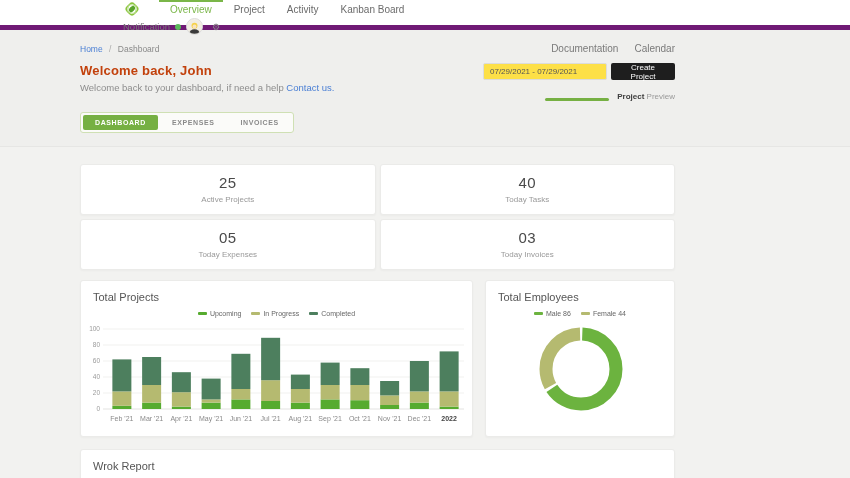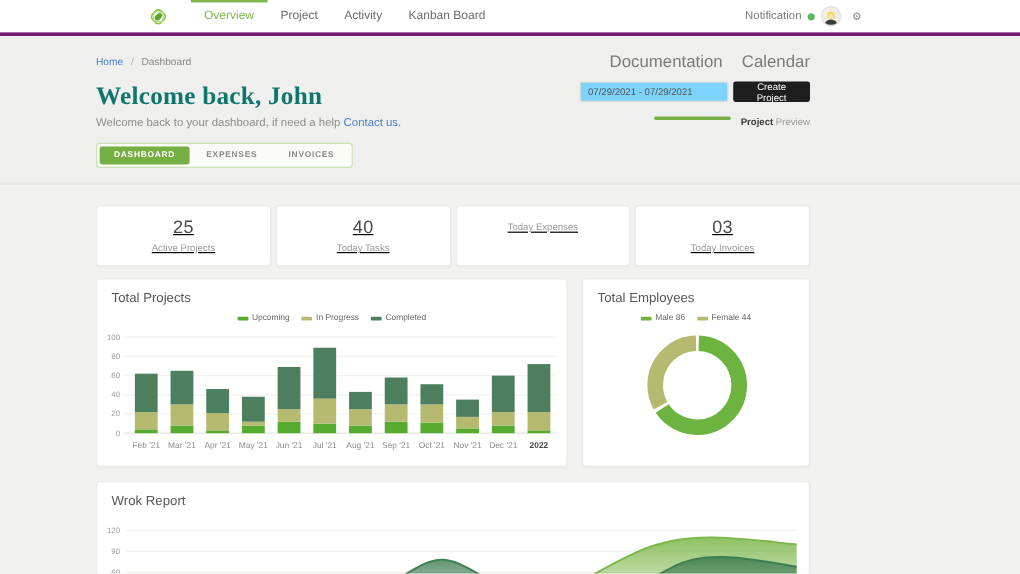--- a/index.html
+++ b/index.html
@@ -1,69 +1,69 @@
 <!DOCTYPE html>
 <html><head>
 <meta charset="utf-8">
 <style>
   * { margin:0; padding:0; box-sizing:border-box; }
   html,body { width:850px; height:478px; overflow:hidden; background:#f2f2f0;
     font-family:"Liberation Sans", sans-serif; }
   .container { width:595px; margin-left:80px; }
 
   
-  .topnav { height:30px; background:#ffffff; border-bottom:3px solid #701a75;
+  .topnav { height:30px; background:#ffffff; border-bottom:5px solid #701a75;
     display:flex; align-items:stretch; justify-content:space-between;
-    padding:0 132px 0 123px; }
+    padding:0 132px 0 123px;flex-direction:column; }
   .nav-left { display:flex; align-items:stretch; gap:0; }
   .logo { display:flex; align-items:center; margin-right:18px; cursor:pointer; }
   .nav-item { display:flex; align-items:center; padding:0 11px; font-size:10px;
     color:#6b6b6b; cursor:pointer; border-top:2px solid transparent; border-bottom:2px solid transparent; }
   .nav-item.active { color:#7ab648; border-top-color:#7ab648; }
   .nav-right { display:flex; align-items:center; gap:5px;text-align:right; }
   .notif-label { font-size:9.5px; color:#777; cursor:pointer; }
   .notif-dot { width:6px; height:6px; border-radius:50%; background:#5cb85c; display:inline-block; }
   .avatar { width:17px; height:17px; border-radius:50%; overflow:hidden; border:1px solid #ddd;
     background:#f3efe6; cursor:pointer; display:flex; }
   .gear { font-size:9px; color:#888; cursor:pointer; margin-left:4px; }
 
   
   .header { background:#efefed; border-bottom:1px solid #e6e6e4; padding:13px 0 13px 0; }
   .crumb-row { display:flex; justify-content:space-between; align-items:center; }
   .breadcrumb { font-size:8.5px; color:#8a8a8a; }
   .breadcrumb .home { color:#4a7fd4; cursor:pointer; }
   .breadcrumb .sep { margin:0 4px; color:#aaa; }
-  .doc-links { display:flex; gap:16px; font-size:14px; color:#7a7a7a; }
+  .doc-links { display:flex; gap:16px; font-size:10px; color:#7a7a7a; }
   .doc-links span { cursor:pointer; }
   .main-row { display:flex; justify-content:space-between; margin-top:9px; }
-  .welcome h1 { font-size:21px; font-weight:600; color:#0f766e; letter-spacing:.2px;font-family:Liberation Serif, serif; }
+  .welcome h1 { font-size:13px; font-weight:600; color:#c2410c; letter-spacing:.2px; }
   .welcome p { font-size:9.5px; color:#8d8d8d; margin-top:4px; }
   .welcome p .contact { color:#4a7fd4; cursor:pointer;text-align:right; }
   .actions { width:192px; }
   .action-row { display:flex; gap:4px; }
   .date-input { flex:1; height:17px; border:1px solid #dcdcda; border-radius:2px;
-    background:#7dd3fc; font-size:8px; color:#555; padding:0 6px;
+    background:#fde047; font-size:8px; color:#555; padding:0 6px;
     font-family:"Liberation Sans", sans-serif; }
   .create-btn { height:17px; background:#1e1e1e; color:#fff; border:none; border-radius:2px;
     font-size:8px; padding:0 8px; cursor:pointer; font-family:"Liberation Sans", sans-serif; }
-  .progress-row { display:flex; justify-content:flex-end; align-items:flex-start; gap:8px; margin-top:12px; }
+  .progress-row { display:flex; justify-content:flex-end; align-items:flex-end; gap:8px; margin-top:12px; }
   .progress-track { width:64px; height:3px; border-radius:2px; background:#76b043; }
   .progress-label { font-size:8px; color:#999; }
   .progress-label b { color:#3d3d3d; }
   .tabs { display:inline-flex; margin-top:11px; border:1px solid #cfe0b4; border-radius:3px;
     background:#fbfbf9; padding:2px; gap:2px; }
   .tab { font-size:7px; font-weight:700; letter-spacing:.6px; color:#8a8a8a;
     padding:4px 12px; border-radius:2px; cursor:pointer; }
   .tab.active { background:#76b043; color:#fff; }
 
   
   .main { padding-top:17px; }
   .card { background:#fff; border:1px solid #ebebe9; border-radius:3px;
     box-shadow:0 1px 2px rgba(0,0,0,0.03); }
-  .stats { display:grid; grid-template-columns:repeat(4,1fr); gap:4px;text-decoration:underline; }
+  .stats { display:grid; grid-template-columns:repeat(2,1fr); gap:4px; }
   .stat-card { text-align:center; padding:9px 0 10px; }
   .stat-value { font-size:15px; color:#4a4a4a; letter-spacing:.3px; }
   .stat-label { font-size:8px; color:#999; margin-top:4px; }
   .charts-row { display:flex; gap:12px; margin-top:10px; }
   .card-title { font-size:11px; color:#555; padding:10px 12px 0; }
   .employees-card { width:190px; height:157px; }
   .projects-card { flex:1; height:157px; }
   .work-card { margin-top:12px; height:210px; }
   .legend { display:flex; justify-content:center; gap:10px; margin-top:7px; }
   .legend-item { display:flex; align-items:center; gap:3px; font-size:7px; color:#666; cursor:pointer; }
@@ -149,20 +149,21 @@
     <div class="stats">
       <div class="card stat-card">
         <div class="stat-value">25</div>
         <div class="stat-label">Active Projects</div>
       </div>
       <div class="card stat-card">
         <div class="stat-value">40</div>
         <div class="stat-label">Today Tasks</div>
       </div>
       <div class="card stat-card">
+        <div class="stat-value">05</div>
         <div class="stat-label">Today Expenses</div>
       </div>
       <div class="card stat-card">
         <div class="stat-value">03</div>
         <div class="stat-label">Today Invoices</div>
       </div>
     </div>
 
     <div class="charts-row">
       <div class="card projects-card">

